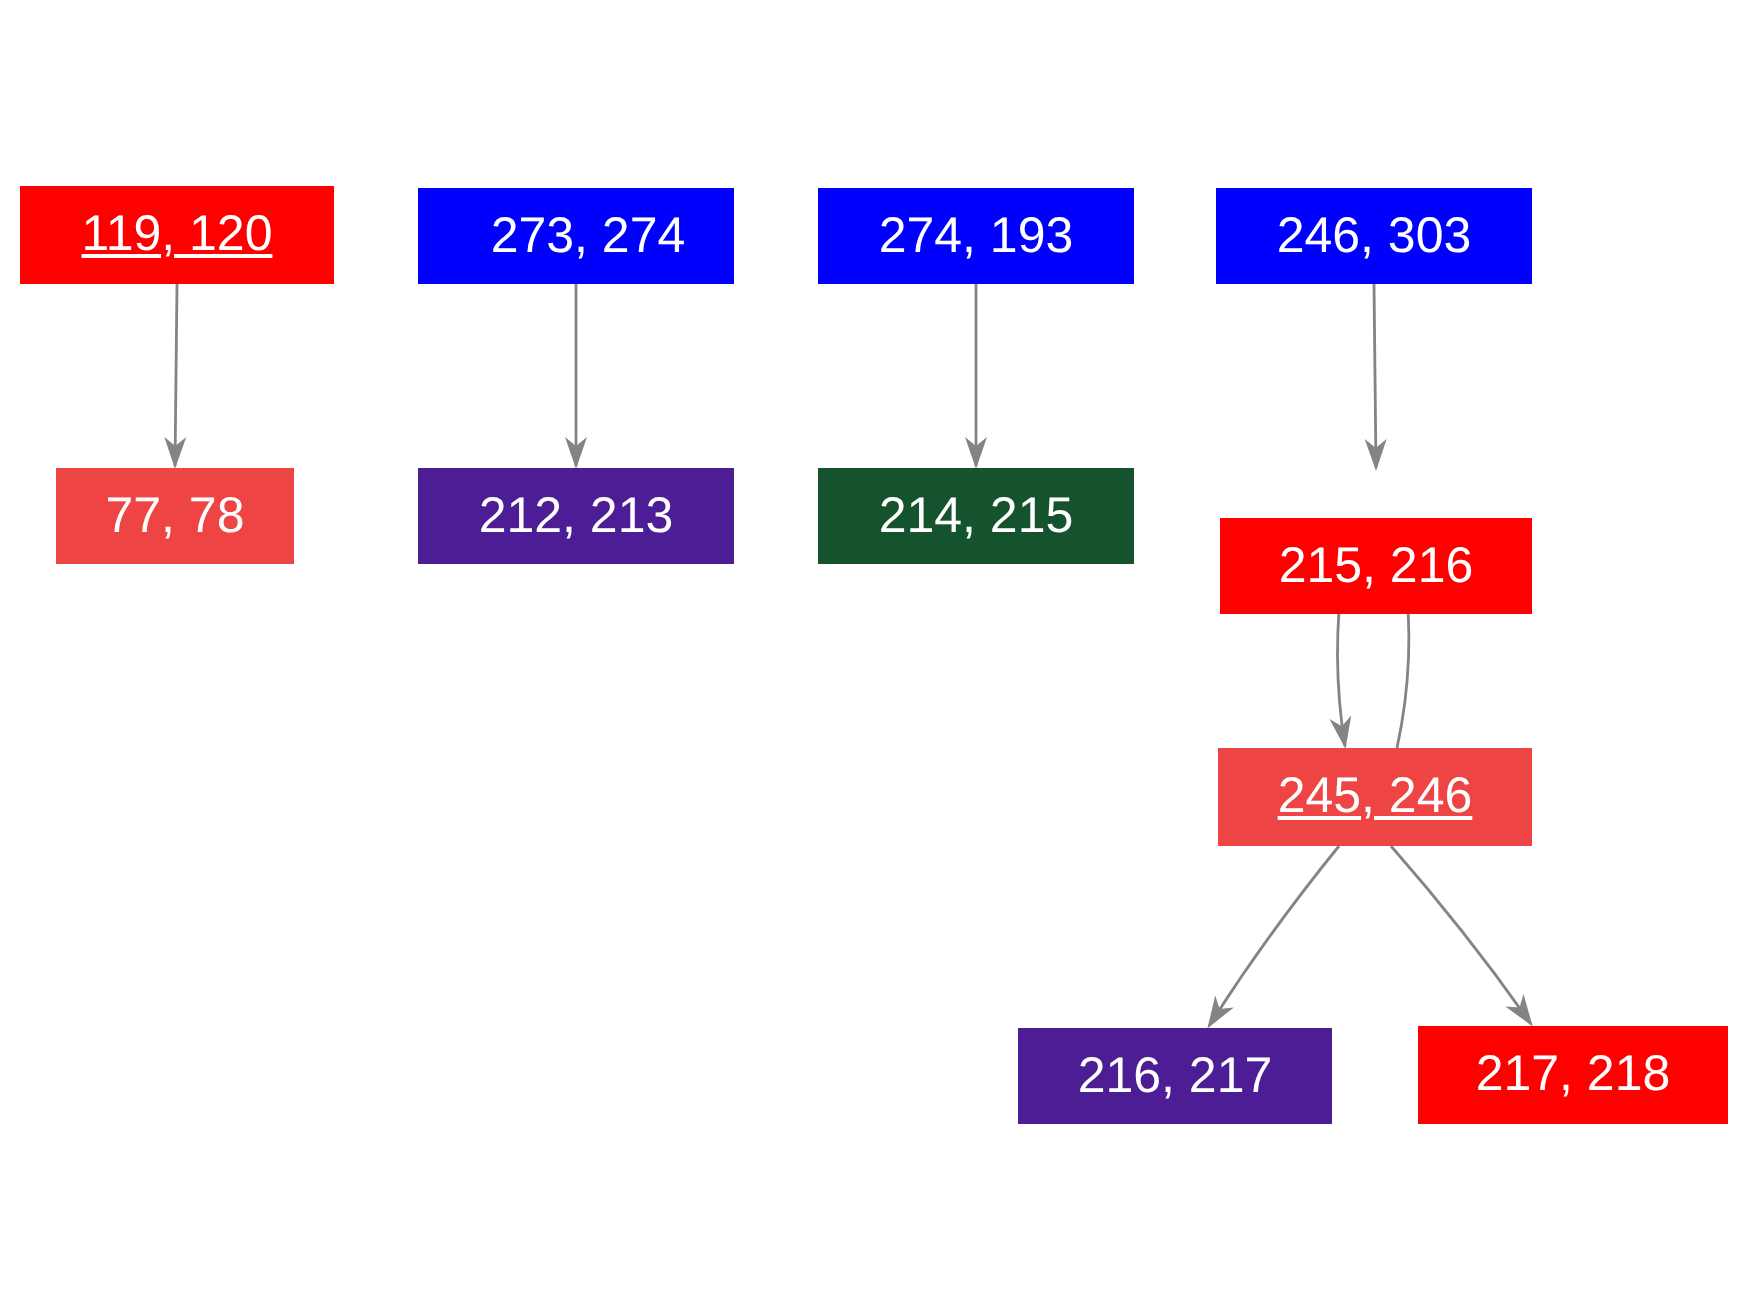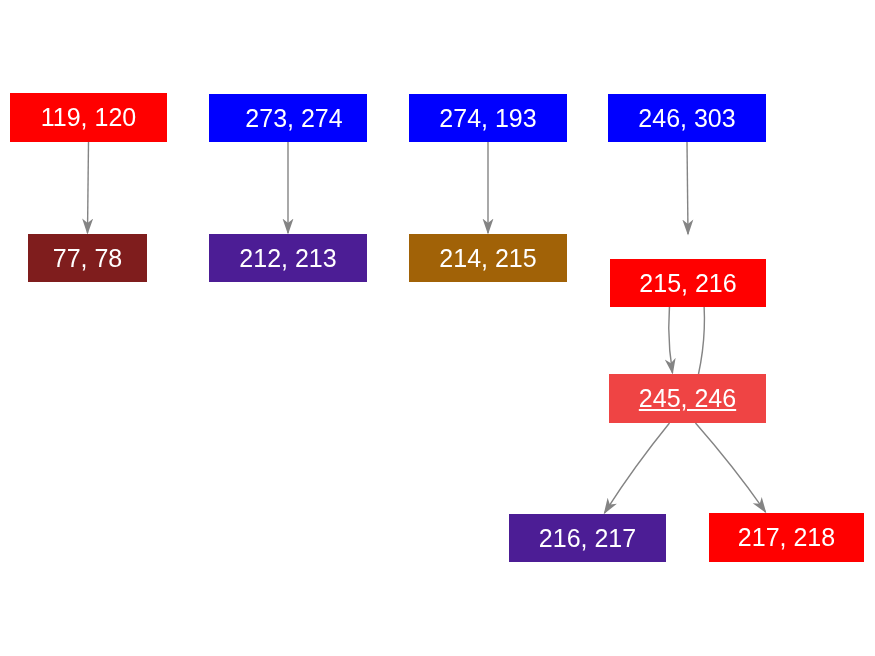--- a/index.html
+++ b/index.html
@@ -50,24 +50,24 @@
         <path d="M 288 142 Q 288 187.5 288 233" fill="none" stroke="#848484" stroke-width="1.4" marker-end="url(#arrowhead)"></path>
         <path d="M 488 142 Q 488 187.5 488 233" fill="none" stroke="#848484" stroke-width="1.4" marker-end="url(#arrowhead)"></path>
         <path d="M 687 142 Q 687.5 188 688 234" fill="none" stroke="#848484" stroke-width="1.4" marker-end="url(#arrowhead)"></path>
         <path d="M 672 283 Q 665.25 328 672.5 373" fill="none" stroke="#848484" stroke-width="1.4" marker-end="url(#arrowhead)"></path>
         <path d="M 698.5 374 Q 708.25 329 702 284" fill="none" stroke="#848484" stroke-width="1.4" marker-end="url(#arrowhead)"></path>
         <path d="M 669.5 423 Q 633 468 604.5 513" fill="none" stroke="#848484" stroke-width="1.4" marker-end="url(#arrowhead)"></path>
         <path d="M 695.5 423 Q 734.5 467.5 765.5 512" fill="none" stroke="#848484" stroke-width="1.4" marker-end="url(#arrowhead)"></path>
       </g>
   </svg>
 
-  <div class="node" style="left: 10px; top: 93px; width: 157px; height: 49px; background: rgb(255, 0, 0); color: rgb(255, 255, 255);">119, 120</div>
+  <div class="node" style="left: 10px; top: 93px; width: 157px; height: 49px; background: rgb(255, 0, 0); color: rgb(255, 255, 255); text-decoration: underline;">119, 120</div>
   <div class="node" style="left: 209px; top: 94px; width: 158px; height: 48px; background: rgb(0, 0, 255); color: rgb(255, 255, 255); padding-left: 12px;">273, 274</div>
   <div class="node" style="left: 409px; top: 94px; width: 158px; height: 48px; background: rgb(0, 0, 255); color: rgb(255, 255, 255);">274, 193</div>
   <div class="node" style="left: 608px; top: 94px; width: 158px; height: 48px; background: rgb(0, 0, 255); color: rgb(255, 255, 255);">246, 303</div>
-  <div class="node" style="left: 28px; top: 234px; width: 119px; height: 48px; background: #7f1d1d; color: rgb(255, 255, 255);">77, 78</div>
+  <div class="node" style="left: 28px; top: 234px; width: 119px; height: 48px; background: #ef4444; color: rgb(255, 255, 255);">77, 78</div>
   <div class="node" style="left: 209px; top: 234px; width: 158px; height: 48px; background: #4c1d95; color: rgb(255, 255, 255);">212, 213</div>
-  <div class="node" style="left: 409px; top: 234px; width: 158px; height: 48px; background: #a16207; color: rgb(255, 255, 255);">214, 215</div>
+  <div class="node" style="left: 409px; top: 234px; width: 158px; height: 48px; background: #14532d; color: rgb(255, 255, 255);">214, 215</div>
   <div class="node" style="left: 610px; top: 235px; width: 156px; height: 48px; background: rgb(255, 0, 0); color: rgb(255, 255, 255); margin-top: 24px;">215, 216</div>
   <div class="node" style="left: 609px; top: 374px; width: 157px; height: 49px; background: #ef4444; color: rgb(255, 255, 255); text-decoration: underline;">245, 246</div>
   <div class="node" style="left: 509px; top: 514px; width: 157px; height: 48px; background: #4c1d95; color: rgb(255, 255, 255);">216, 217</div>
   <div class="node" style="left: 709px; top: 513px; width: 155px; height: 49px; background: rgb(255, 0, 0); color: rgb(255, 255, 255);">217, 218</div>
 </div>
 
 </body></html>

